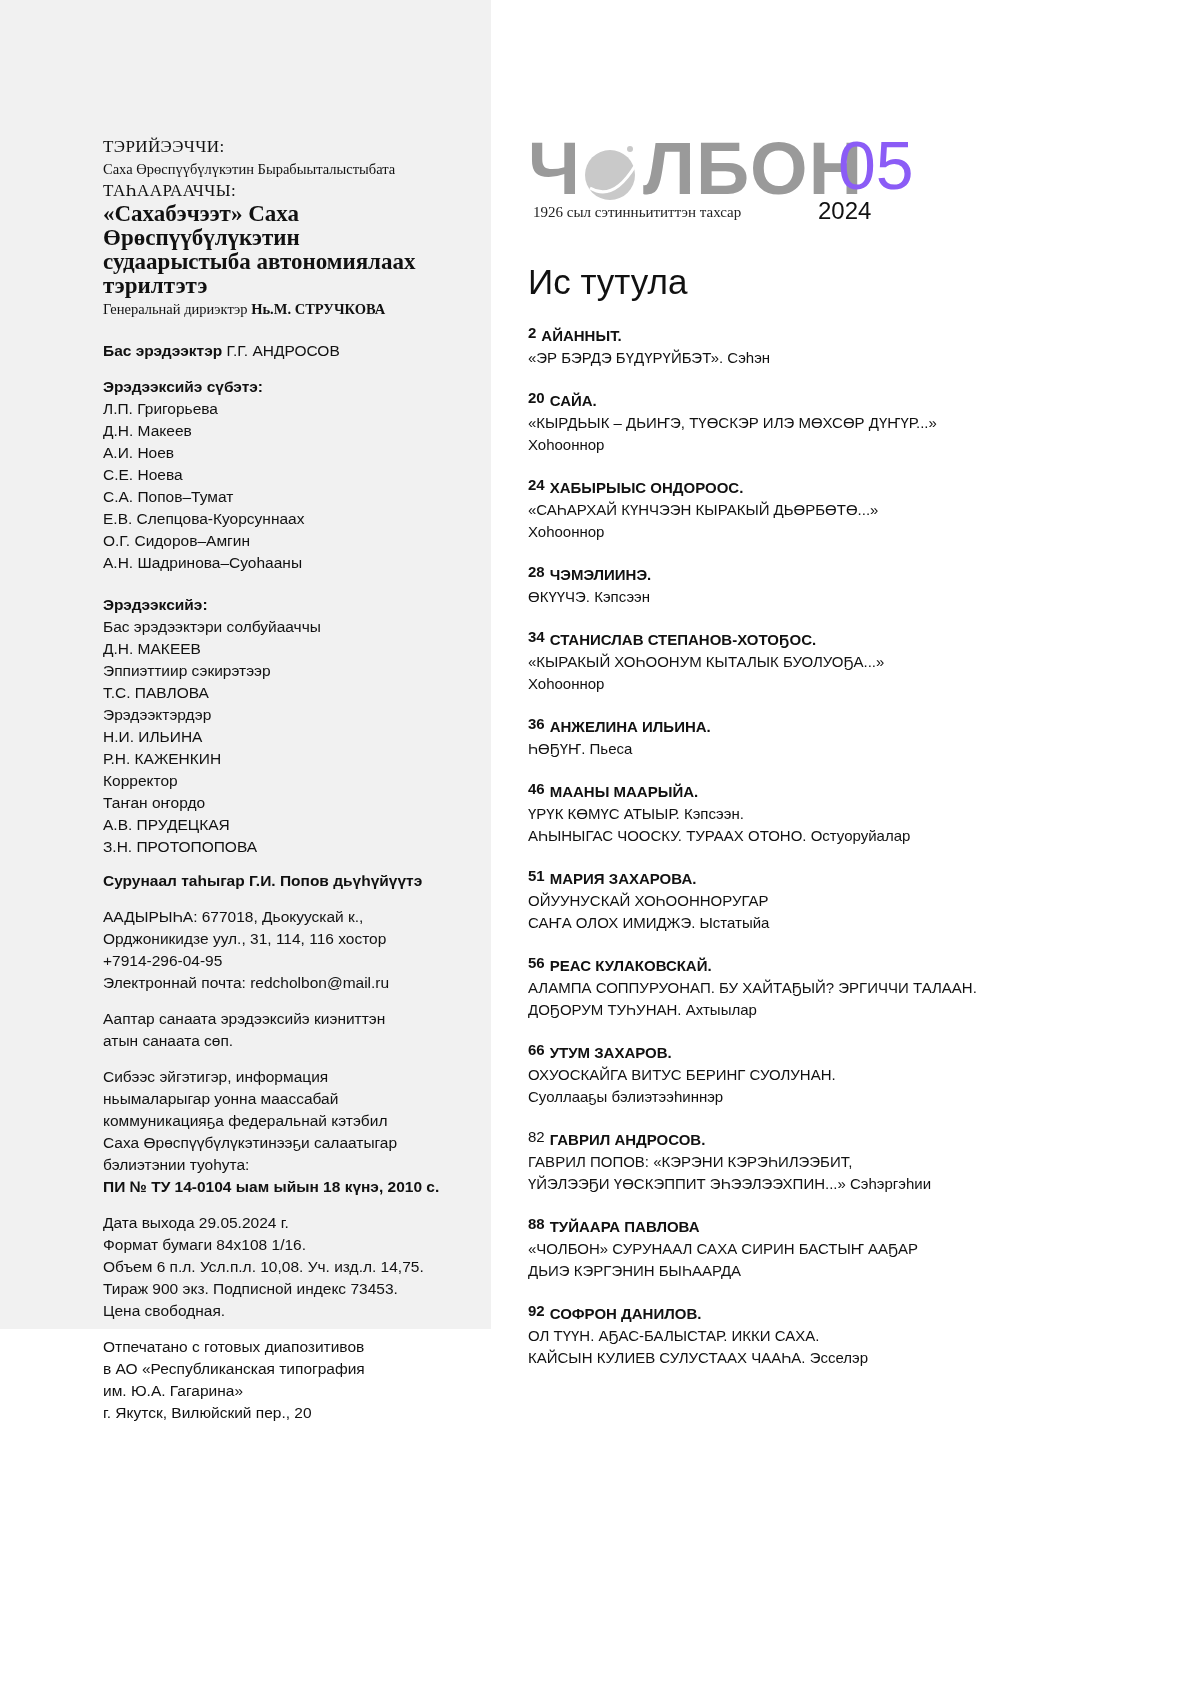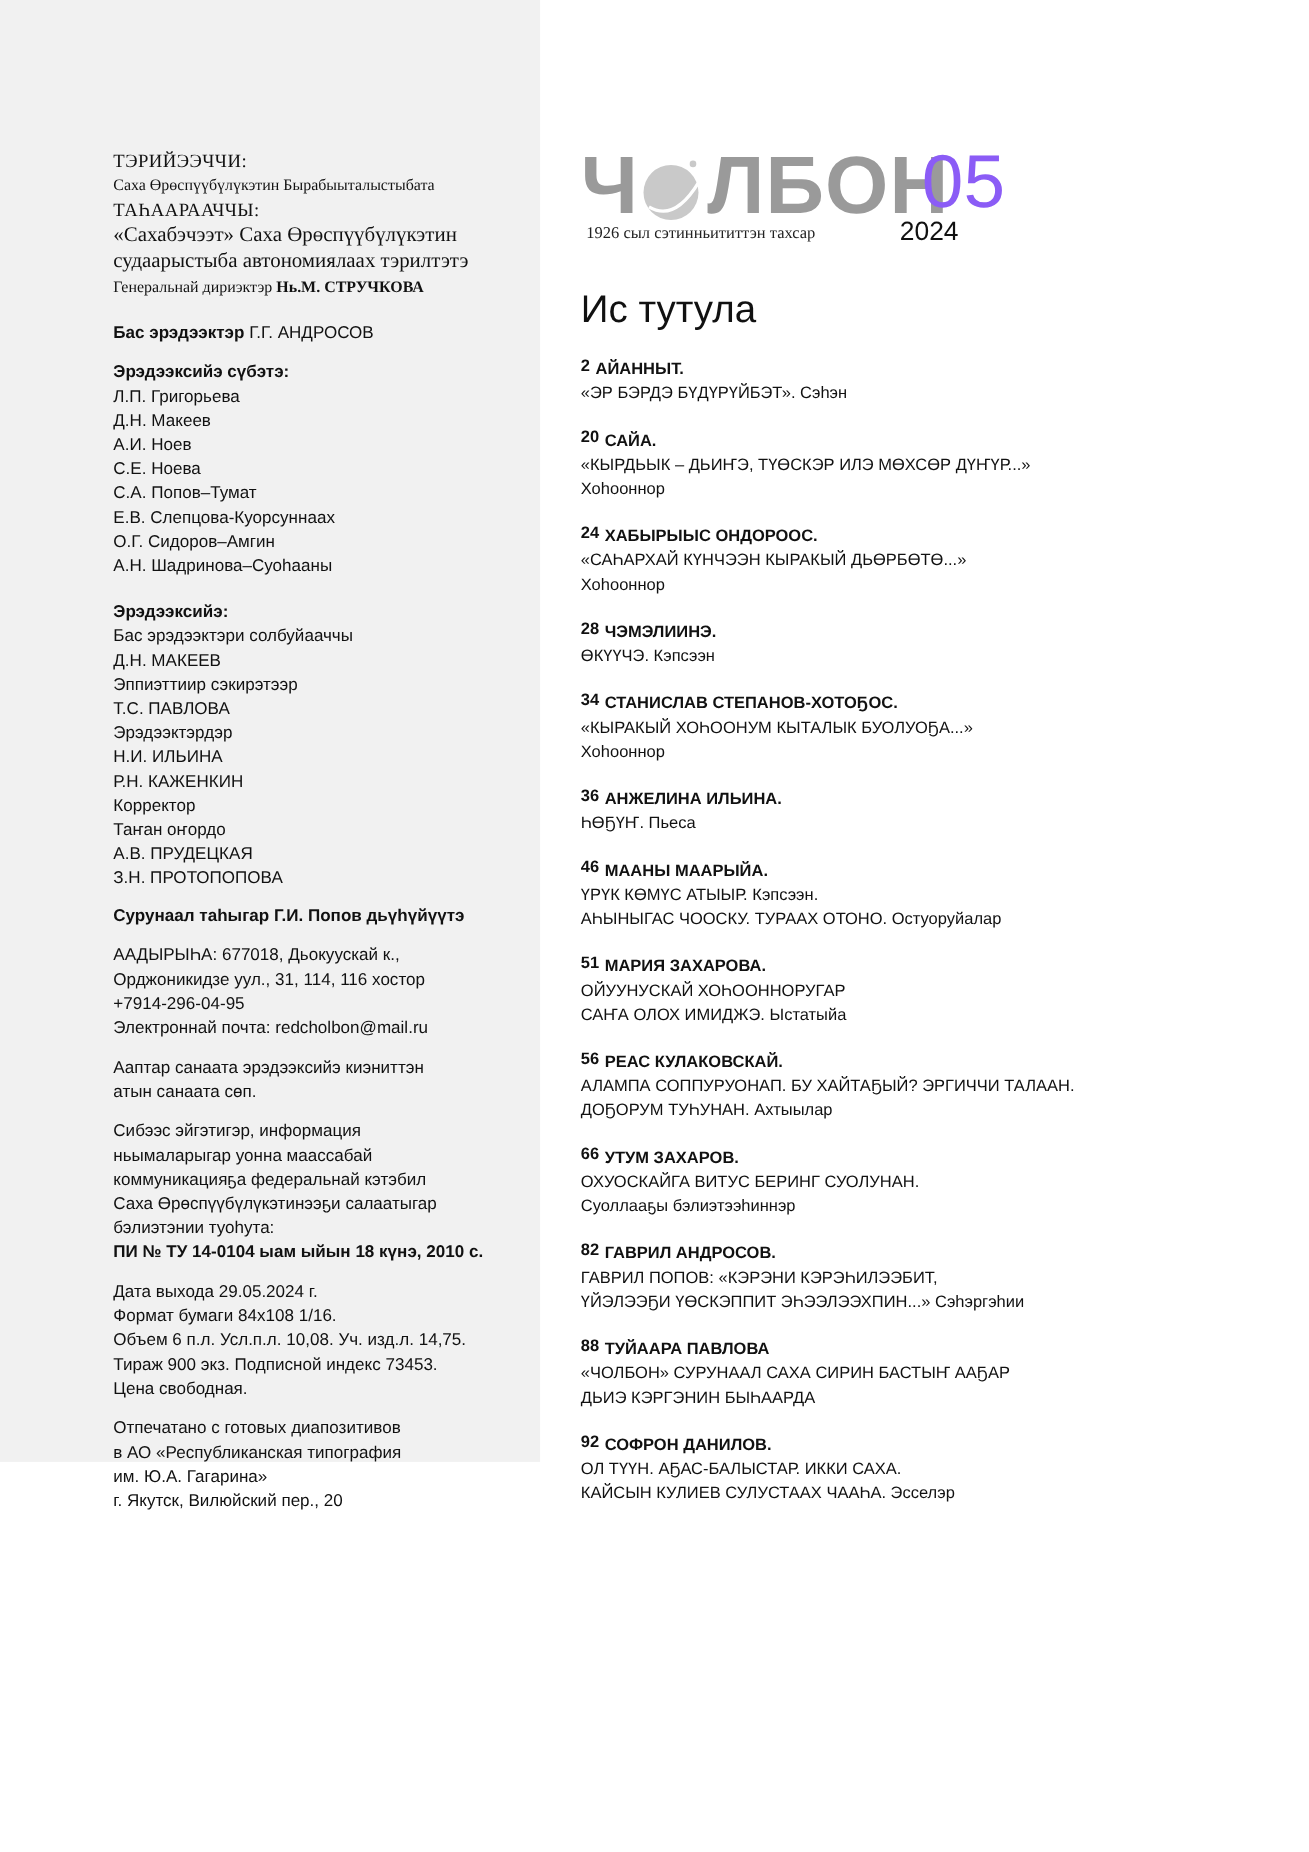--- a/index.html
+++ b/index.html
@@ -9,21 +9,21 @@
     font-family: "Liberation Sans", "DejaVu Sans", sans-serif;
   }
   .sidebar {
     position: absolute; left: 0; top: 0; width: 491px; height: 1329px;
     background: #f1f1f1;
   }
   .side-inner { position: absolute; left: 103px; top: 136px; width: 385px; }
   .serif { font-family: "Liberation Serif", "DejaVu Serif", serif; }
   .pub-label { font-size: 17px; line-height: 22px; letter-spacing: 0.4px; }
   .pub-small { font-size: 14.5px; line-height: 22px; }
-  .pub-big   { font-size: 19px; line-height: 24px; }
+  .pub-big   { font-size: 23px; line-height: 24px; font-weight: bold; }
   .side-p { font-size: 15.5px; line-height: 22px; margin: 0; }
   .blk { margin-top: 14px; }
   .b { font-weight: bold; }
   .mast {
     position: absolute; left: 528px; top: 132px; width: 440px; height: 100px;
   }
   .logo {
     position: absolute; left: 0; top: 0; font-size: 74px; font-weight: bold;
     color: #9a9a9a; letter-spacing: 1px; line-height: 74px; white-space: nowrap;
     display: flex; align-items: center;
@@ -32,21 +32,21 @@
   .issue-num { position: absolute; left: 289px; top: 0; font-size: 68px; color: #8b5cf6; line-height: 66px; margin-left: 21px; }
   .issue-year { position: absolute; left: 290px; top: 62px; font-size: 24px; color: #111; line-height: 34px; }
   .tagline { position: absolute; left: 5px; top: 72px; font-size: 15px; color: #222; }
   .toc-title {
     position: absolute; left: 528px; top: 262px; font-size: 35px; color: #111; margin: 0; font-weight: normal;
   }
   .toc { position: absolute; left: 528px; top: 325px; width: 600px; }
   .toc-item { margin-bottom: 21px; font-size: 15px; line-height: 22px; }
   .toc-item .head { font-weight: bold; }
   .toc-item .pg { font-size: 15px; position: relative; top: -3px; margin-right: 5px; }
-  .toc-item .pg.light { font-weight: bold; }
+  .toc-item .pg.light { font-weight: normal; }
   .toc-item .line { white-space: nowrap; }
 </style>
 </head>
 <body>
 
 <div class="sidebar">
   <div class="side-inner">
     <div class="serif pub-label">ТЭРИЙЭЭЧЧИ:</div>
     <div class="serif pub-small">Саха Өрөспүүбүлүкэтин Бырабыыталыстыбата</div>
     <div class="serif pub-label">ТАҺААРААЧЧЫ:</div>

